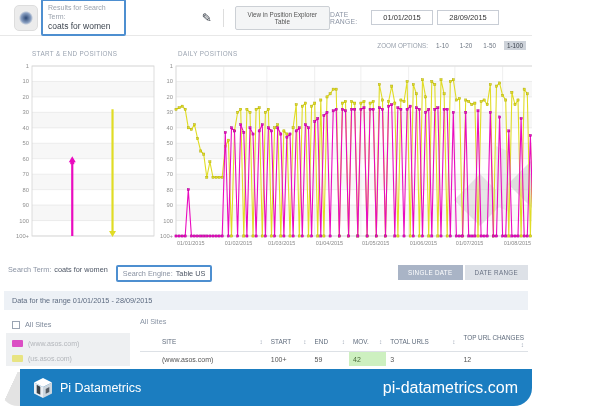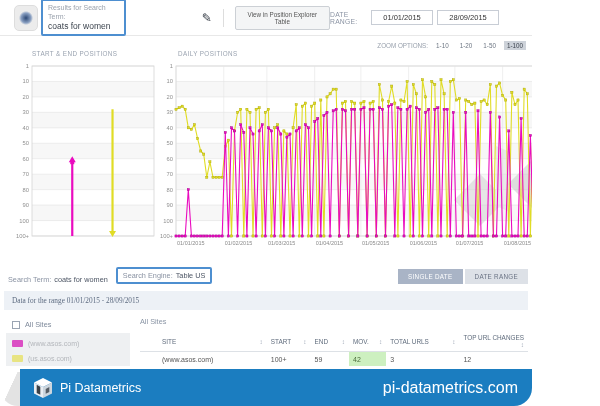--- a/index.html
+++ b/index.html
@@ -34,33 +34,33 @@
   
   .charts { display:flex; padding:0 2px 0 6px; }
   .chart-left { width:154px; }
   .chart-right { flex:1; }
   .chart-title { font-size:6.3px; color:#9aa3b0; letter-spacing:.4px; height:10px; }
   .chart-left .chart-title { margin-left:26px; }
   .chart-right .chart-title { margin-left:18px; }
   svg text { font-family:"Liberation Sans", sans-serif; }
 
   
-  .filter-row { display:flex; align-items:flex-end; padding:5px 4px 0 8px; height:24px; }
+  .filter-row { display:flex; align-items:flex-start; padding:5px 4px 0 8px; height:24px; }
   .f-label { font-size:7.3px; color:#8a93a3; }
   .f-value { font-size:7.3px; color:#4c5564; margin:0 8px 0 3px; }
   .engine-box { border:2px solid #4e8fd0; border-radius:2px; padding:2px 5px;
                 display:flex; align-items:center; background:#fff; }
   .toggle-btns { margin-left:auto; display:flex; }
   .tbtn { font-size:6.3px; letter-spacing:.3px; padding:4px 10px; cursor:pointer;
           font-family:inherit; border:none; }
   .tbtn.active { background:#a9b4c6; color:#fff; }
   .tbtn.inactive { background:#dde1e7; color:#6a7384; margin-left:2px; }
 
   
-  .range-bar { margin:7px 4px 4px; background:#edf1f6; color:#5d6b80; font-size:7.3px; padding:5px 8px;font-family:Liberation Serif, serif; }
+  .range-bar { margin:7px 4px 4px; background:#edf1f6; color:#5d6b80; font-size:7.3px; padding:5px 8px; }
 
   
   .lower { display:flex; margin:6px 4px 0 6px; gap:10px; }
   .sites { width:124px; }
   .allsites-row { display:flex; align-items:center; font-size:7.3px; color:#7f8a9b;
                   padding:4px 6px; background:#fff; cursor:pointer; }
   .cb { width:8px; height:8px; border:1px solid #9aa4b2; margin-right:5px; background:#fff; }
   .sites-box { background:#eef0f2; padding:7px 6px; min-height:46px; }
   .site-item { display:flex; align-items:center; margin-bottom:8px; font-size:7px; color:#b3b6bb; cursor:pointer; }
   .swatch { width:11px; height:7px; border-radius:1px; margin-right:5px; }

